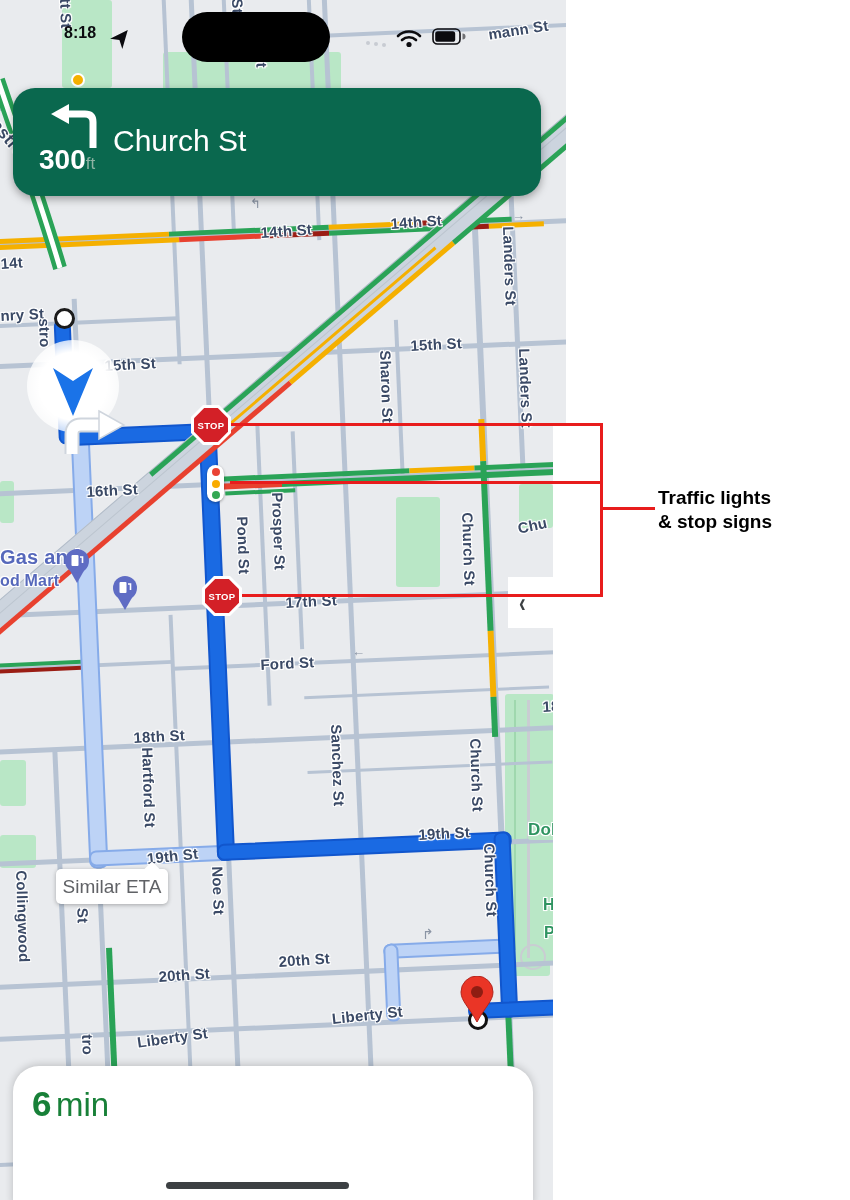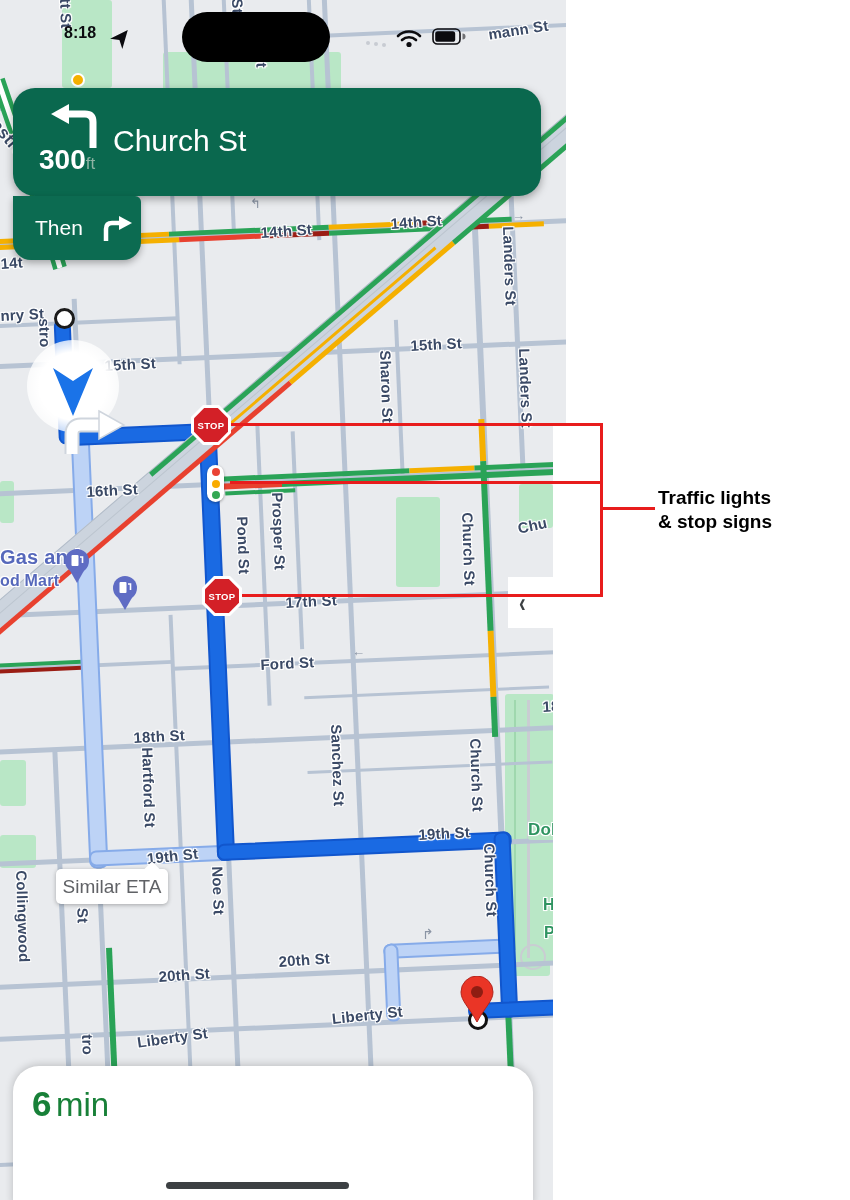--- a/index.html
+++ b/index.html
@@ -274,27 +274,20 @@
     <svg class="abs" style="left:36px;top:12px;" width="52" height="50" viewBox="0 0 52 50">
       <path d="M44,48 L44,22 Q44,14 36,14 L18,14" stroke="#fff" stroke-width="7" fill="none"></path>
       <polygon points="20,4 2,14 20,24" fill="#fff"></polygon>
     </svg>
     <div class="abs" style="left:26px;top:56px;">
       <span style="font-size:28px;font-weight:bold;">300</span><span style="font-size:17px;color:#8fb3a4;">ft</span>
     </div>
     <div class="abs" style="left:100px;top:36px;font-size:30px;">Church St</div>
   </div>
 
-  <div id="thenchip">
-    <span style="font-size:21px;">Then</span>
-    <svg style="margin-left:16px;" width="34" height="28" viewBox="0 0 34 28">
-      <path d="M7,27 L7,15 Q7,9 13,9 L21,9" stroke="#fff" stroke-width="4.5" fill="none"></path>
-      <polygon points="20,2 33,9 20,16" fill="#fff"></polygon>
-    </svg>
-  </div>
 
   <div id="island"></div>
   <div id="statustime">8:18</div>
   <svg class="abs" style="left:112px;top:27px;transform:rotate(40deg);" width="20" height="20" viewBox="0 0 20 20">
     <polygon points="10,1 18,19 10,14 2,19" fill="#0b0b0f"></polygon>
   </svg>
   <svg class="abs" style="left:396px;top:29px;" width="26" height="19" viewBox="0 0 26 19">
     <path d="M2,7 C8,1 18,1 24,7" stroke="#0b0b0f" stroke-width="2.6" fill="none" stroke-linecap="round"></path>
     <path d="M6,11 C10,7.3 16,7.3 20,11" stroke="#0b0b0f" stroke-width="2.6" fill="none" stroke-linecap="round"></path>
     <circle cx="13" cy="15.5" r="2.6" fill="#0b0b0f"></circle>

